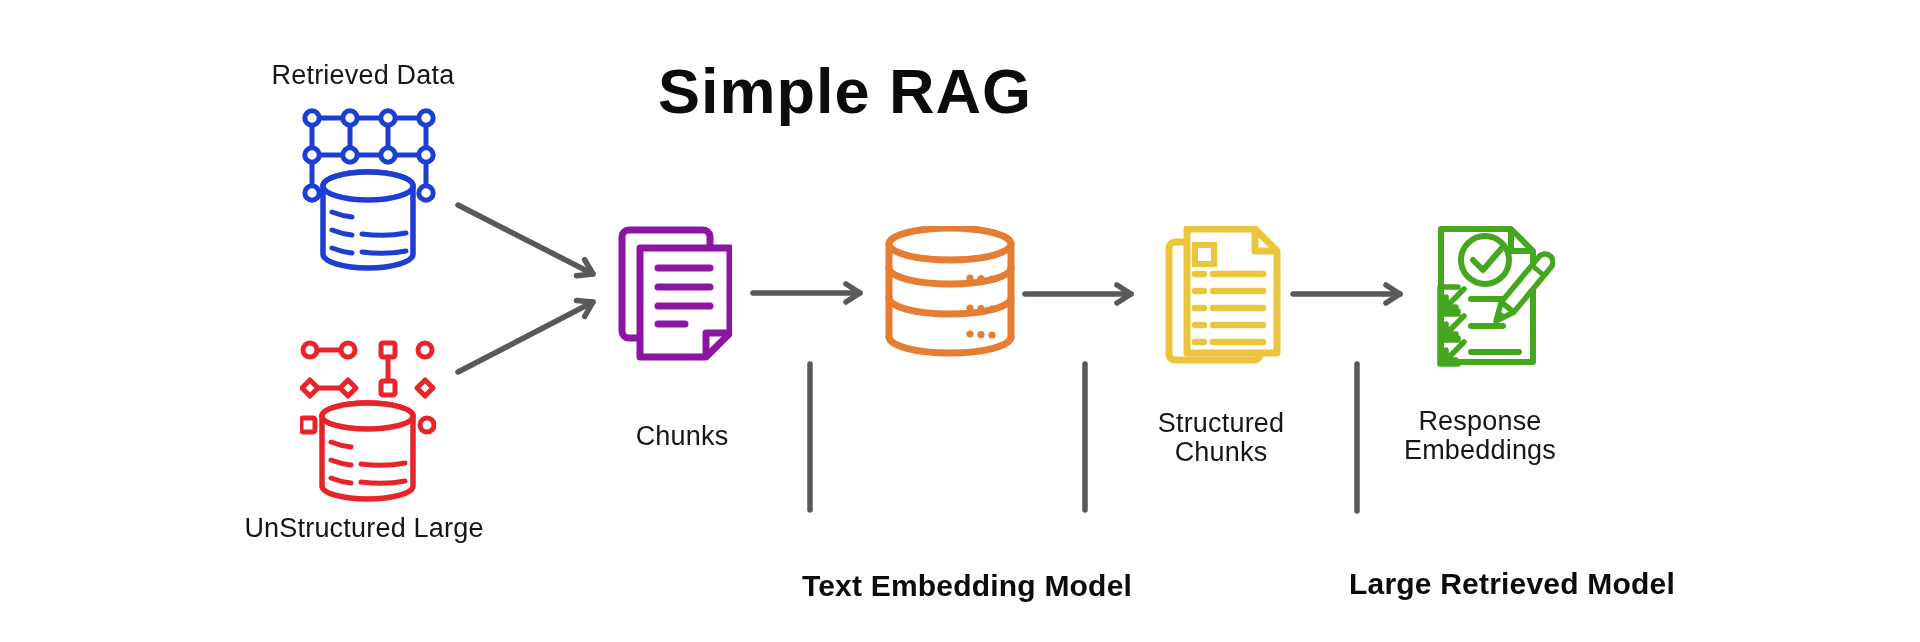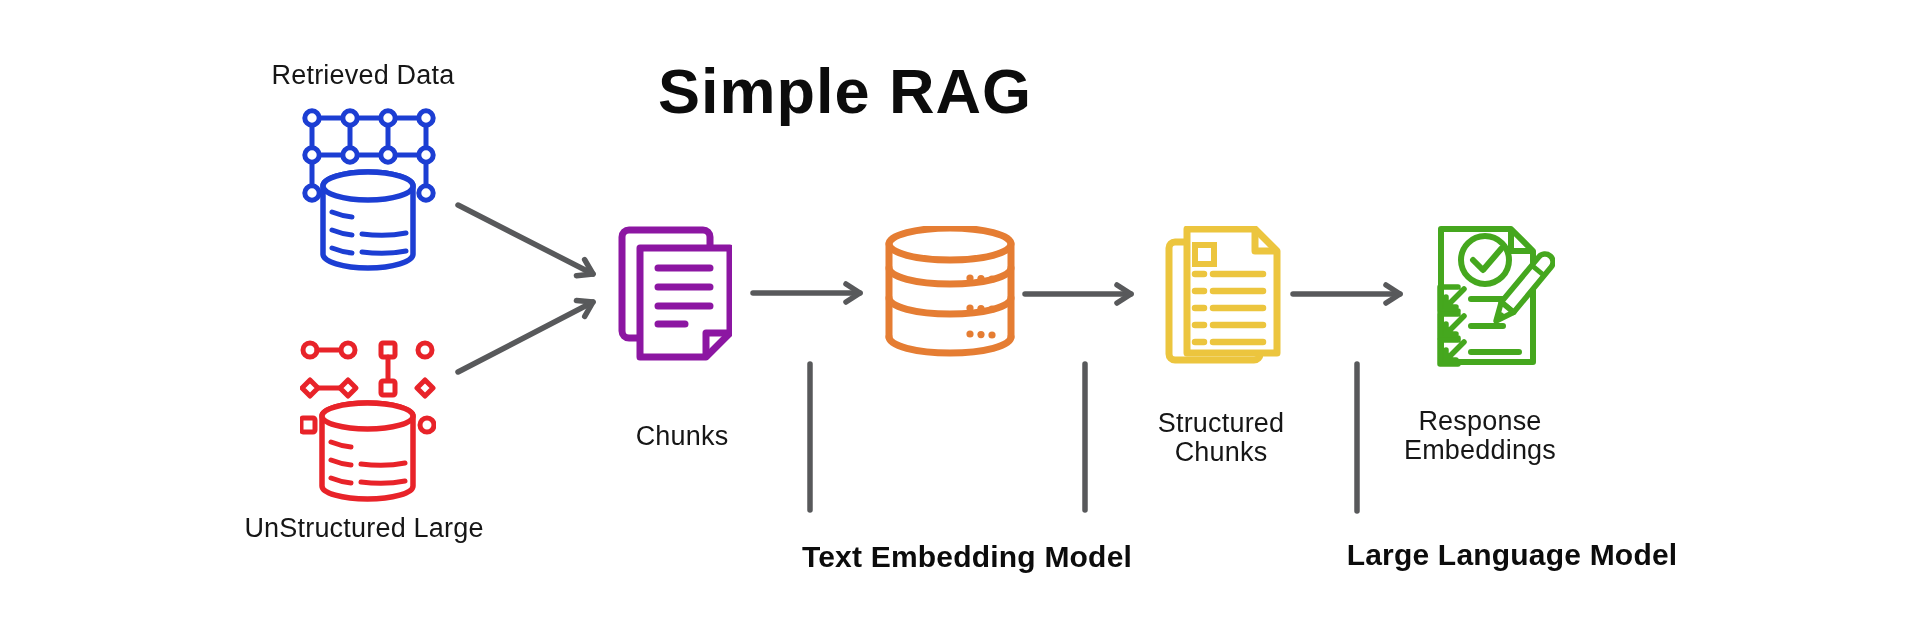--- a/index.html
+++ b/index.html
@@ -17,21 +17,21 @@
     letter-spacing:.2px;color:var(--c-text,#161616);font-weight:500;
   }
   .lbl-structured{left:213px;top:61px;width:300px;}
   .lbl-unstructured{left:214px;top:514px;width:300px;}
   .lbl-chunks{left:582px;top:422px;width:200px;}
   .lbl-vectordb{left:850px;top:406px;width:200px;}
   .lbl-retrieved{left:1121px;top:409px;width:200px;}
   .lbl-response{left:1380px;top:407px;width:200px;}
   .model-lbl{
     position:absolute;text-align:center;font-size:30px;line-height:34px;
-    font-weight:800;color:#0c0c0c;letter-spacing:.2px;
+    font-weight:800;color:#0c0c0c;letter-spacing:.2px;margin-top:29px;
   }
   .model-lbl-tem{left:767px;top:540px;width:400px;}
   .model-lbl-llm{left:1312px;top:538px;width:400px;}
   .connectors{position:absolute;left:0;top:0;width:1920px;height:642px;pointer-events:none;}
   .icon{position:absolute;}
   .icon-structured{left:300px;top:105px;color:var(--c-structured,#1c3ed3);}
   .icon-unstructured{left:300px;top:338px;color:var(--c-unstructured,#e82329);}
   .icon-chunks{left:618px;top:226px;color:var(--c-chunks,#8c16a2);}
   .icon-vectordb{left:885px;top:226px;color:var(--c-vector-db,#e57d33);}
   .icon-retrieved{left:1163px;top:226px;color:var(--c-retrieved-chunks,#ecc53e);}
@@ -164,15 +164,15 @@
   <div class="lbl lbl-retrieved">
     <div>Structured</div>
     <div>Chunks</div>
   </div>
   <div class="lbl lbl-response">
     <div>Response</div>
     <div>Embeddings</div>
   </div>
 
   <div class="model-lbl model-lbl-tem">Text Embedding Model</div>
-  <div class="model-lbl model-lbl-llm">Large Language Model</div>
+  <div class="model-lbl model-lbl-llm">Large Retrieved Model</div>
 
 </div>
 
 </body></html>

